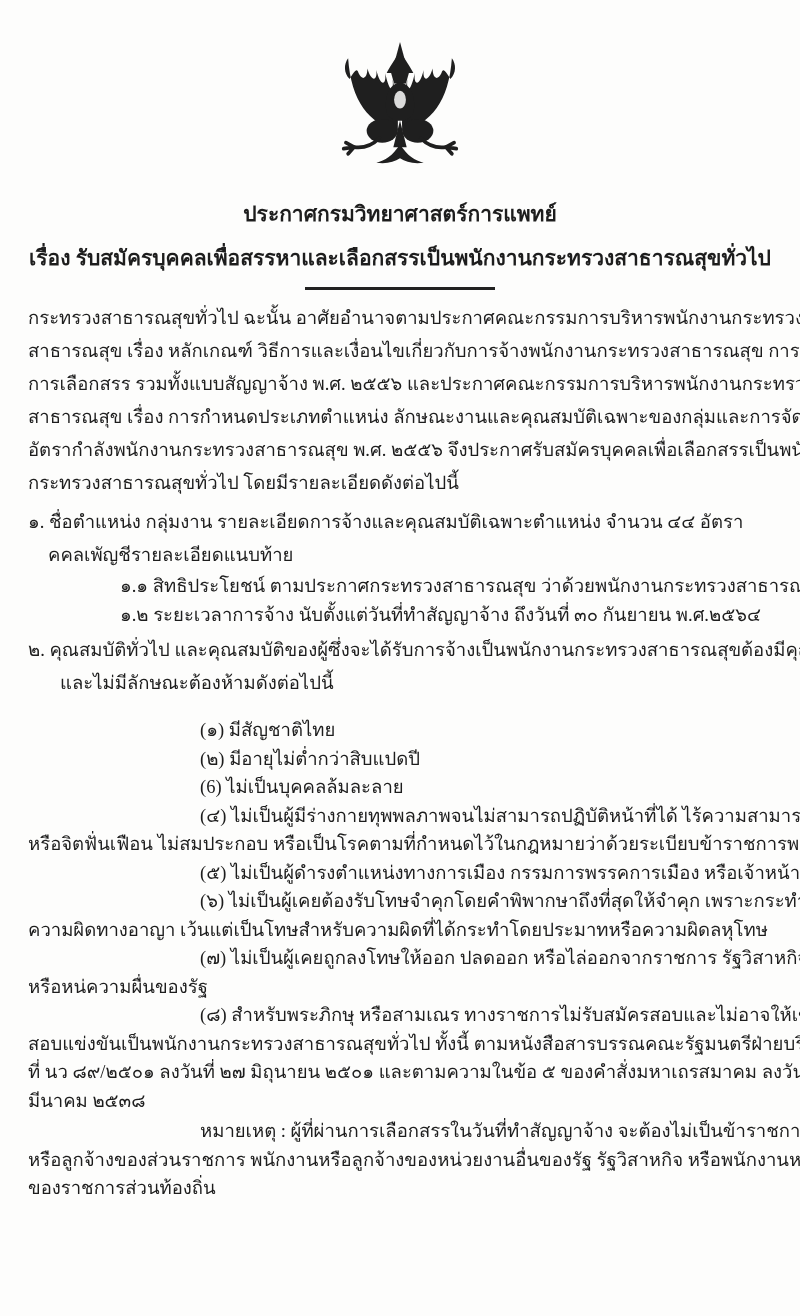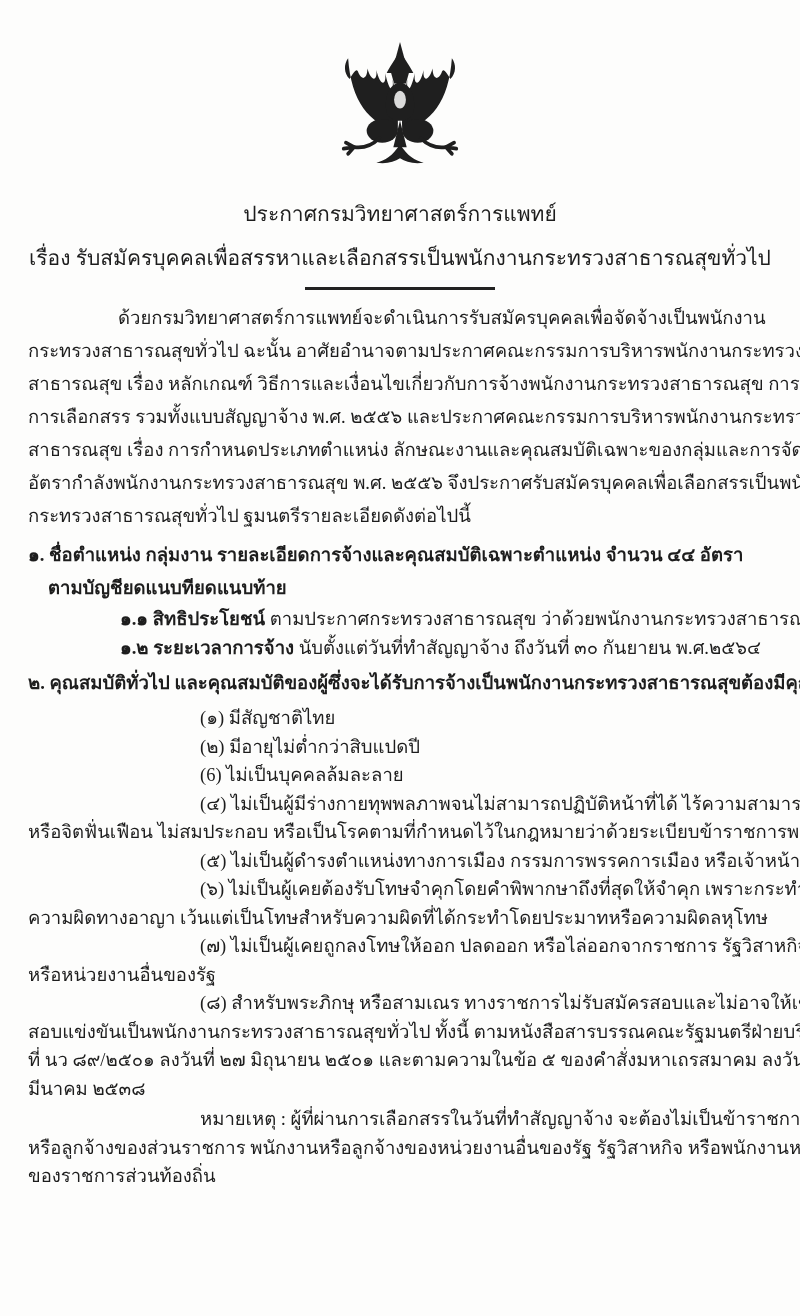--- a/index.html
+++ b/index.html
@@ -6,35 +6,35 @@
   body {
     width:800px; height:1316px;
     background:#fdfdfc;
     font-family:"Liberation Serif","DejaVu Serif",serif;
     color:#1d1d1d;
     overflow:hidden;
   }
   .page { padding:0 28px; position:relative; }
   .emblem-wrap { width:150px; height:163px; margin:36px auto 0; }
   .emblem-wrap svg { width:100%; height:100%; }
-  .title { text-align:center; font-weight:400; font-size:21px; line-height:31px; }
+  .title { text-align:center; font-weight:700; font-size:21px; line-height:31px; }
   .subject { margin-top:13px; }
   .rule { width:190px; height:3px; background:#222; margin:13px auto 0; }
   .ln { font-size:18.5px; line-height:33px; white-space:nowrap; }
   .cl { font-size:18.5px; line-height:28.5px; white-space:nowrap; }
   .intro { margin-top:12px; }
   .ind-first { padding-left:90px; }
   .ind-item { padding-left:172px; }
   .sub { padding-left:92px; line-height:29px; }
   .sec1 { margin-top:6px; }
-  .h { font-weight:700; }
+  .h { font-weight:400; }
   .h2a { padding-left:20px; }
   .sec2 { margin-top:4px; }
   .h2b { padding-left:32px; }
-  .clauses { margin-top:4px; }
+  .clauses { margin-top:16px; }
   .note { margin-top:2px; }
   .note .cl { line-height:28.5px; }
 </style>
 </head>
 <body>
 
 <div class="page">
 
   <div class="emblem-wrap">
     <svg viewBox="0 0 200 220" xmlns="http://www.w3.org/2000/svg" aria-hidden="true">
@@ -61,49 +61,49 @@
         <path d="M162,150 l11,-6 M162,150 l8,9 M162,150 l14,2"></path>
       </g>
     </svg>
   </div>
 
   <div class="title">ประกาศกรมวิทยาศาสตร์การแพทย์</div>
   <div class="title subject">เรื่อง  รับสมัครบุคคลเพื่อสรรหาและเลือกสรรเป็นพนักงานกระทรวงสาธารณสุขทั่วไป</div>
   <div class="rule"></div>
 
   <div class="intro">
-    <div class="ln ind-first">ด้วยกรมวิทยาศาสตร์การแพทย์จะดำเนินการรับสมัครบุคคลเพื่อจัดจ้างเป็นพนักงาน</div>
     <div class="ln">กระทรวงสาธารณสุขทั่วไป ฉะนั้น อาศัยอำนาจตามประกาศคณะกรรมการบริหารพนักงานกระทรวง</div>
     <div class="ln">สาธารณสุข เรื่อง หลักเกณฑ์ วิธีการและเงื่อนไขเกี่ยวกับการจ้างพนักงานกระทรวงสาธารณสุข การสรรหาและ</div>
     <div class="ln">การเลือกสรร รวมทั้งแบบสัญญาจ้าง พ.ศ. ๒๕๕๖ และประกาศคณะกรรมการบริหารพนักงานกระทรวง</div>
     <div class="ln">สาธารณสุข เรื่อง การกำหนดประเภทตำแหน่ง ลักษณะงานและคุณสมบัติเฉพาะของกลุ่มและการจัดทำกรอบ</div>
     <div class="ln">อัตรากำลังพนักงานกระทรวงสาธารณสุข พ.ศ. ๒๕๕๖ จึงประกาศรับสมัครบุคคลเพื่อเลือกสรรเป็นพนักงาน</div>
-    <div class="ln">กระทรวงสาธารณสุขทั่วไป ฐมนตรีรายละเอียดดังต่อไปนี้</div>
+    <div class="ln">กระทรวงสาธารณสุขทั่วไป โดยมีรายละเอียดดังต่อไปนี้</div>
   </div>
 
   <div class="sec1">
     <div class="ln h">๑. ชื่อตำแหน่ง กลุ่มงาน รายละเอียดการจ้างและคุณสมบัติเฉพาะตำแหน่ง จำนวน ๔๔  อัตรา</div>
-    <div class="ln h h2a">ตามบัญชียดแนบทียดแนบท้าย</div>
+    <div class="ln h h2a">คคลเพัญชีรายละเอียดแนบท้าย</div>
     <div class="ln sub"><span class="h">๑.๑  สิทธิประโยชน์</span><span> ตามประกาศกระทรวงสาธารณสุข ว่าด้วยพนักงานกระทรวงสาธารณสุข พ.ศ. ๒๕๕๖</span></div>
     <div class="ln sub"><span class="h">๑.๒ ระยะเวลาการจ้าง</span><span> นับตั้งแต่วันที่ทำสัญญาจ้าง ถึงวันที่ ๓๐ กันยายน พ.ศ.๒๕๖๔</span></div>
   </div>
 
   <div class="sec2">
     <div class="ln h">๒. คุณสมบัติทั่วไป และคุณสมบัติของผู้ซึ่งจะได้รับการจ้างเป็นพนักงานกระทรวงสาธารณสุขต้องมีคุณสมบัติ</div>
+    <div class="ln h h2b">และไม่มีลักษณะต้องห้ามดังต่อไปนี้</div>
     <div class="clauses">
       <div class="cl ind-item">(๑) มีสัญชาติไทย</div>
       <div class="cl ind-item">(๒) มีอายุไม่ต่ำกว่าสิบแปดปี</div>
       <div class="cl ind-item">(6) ไม่เป็นบุคคลล้มละลาย</div>
       <div class="cl ind-item">(๔) ไม่เป็นผู้มีร่างกายทุพพลภาพจนไม่สามารถปฏิบัติหน้าที่ได้ ไร้ความสามารถ</div>
       <div class="cl">หรือจิตฟั่นเฟือน ไม่สมประกอบ หรือเป็นโรคตามที่กำหนดไว้ในกฎหมายว่าด้วยระเบียบข้าราชการพลเรือน</div>
       <div class="cl ind-item">(๕) ไม่เป็นผู้ดำรงตำแหน่งทางการเมือง กรรมการพรรคการเมือง หรือเจ้าหน้าที่</div>
       <div class="cl ind-item">(๖) ไม่เป็นผู้เคยต้องรับโทษจำคุกโดยคำพิพากษาถึงที่สุดให้จำคุก เพราะกระทำ</div>
       <div class="cl">ความผิดทางอาญา เว้นแต่เป็นโทษสำหรับความผิดที่ได้กระทำโดยประมาทหรือความผิดลหุโทษ</div>
       <div class="cl ind-item">(๗) ไม่เป็นผู้เคยถูกลงโทษให้ออก ปลดออก หรือไล่ออกจากราชการ รัฐวิสาหกิจ</div>
-      <div class="cl">หรือหน่วยงานอื่นของรัฐ</div>
+      <div class="cl">หรือหน่ความผื่นของรัฐ</div>
       <div class="cl ind-item">(๘) สำหรับพระภิกษุ หรือสามเณร ทางราชการไม่รับสมัครสอบและไม่อาจให้เข้า</div>
       <div class="cl">สอบแข่งขันเป็นพนักงานกระทรวงสาธารณสุขทั่วไป ทั้งนี้ ตามหนังสือสารบรรณคณะรัฐมนตรีฝ่ายบริหาร</div>
       <div class="cl">ที่ นว ๘๙/๒๕๐๑ ลงวันที่ ๒๗ มิถุนายน ๒๕๐๑ และตามความในข้อ ๕ ของคำสั่งมหาเถรสมาคม ลงวันที่ ๑๗</div>
       <div class="cl">มีนาคม ๒๕๓๘</div>
     </div>
   </div>
 
   <div class="note">
     <div class="cl ind-item">หมายเหตุ : ผู้ที่ผ่านการเลือกสรรในวันที่ทำสัญญาจ้าง จะต้องไม่เป็นข้าราชการ</div>
     <div class="cl">หรือลูกจ้างของส่วนราชการ พนักงานหรือลูกจ้างของหน่วยงานอื่นของรัฐ รัฐวิสาหกิจ หรือพนักงานหรือลูกจ้าง</div>

